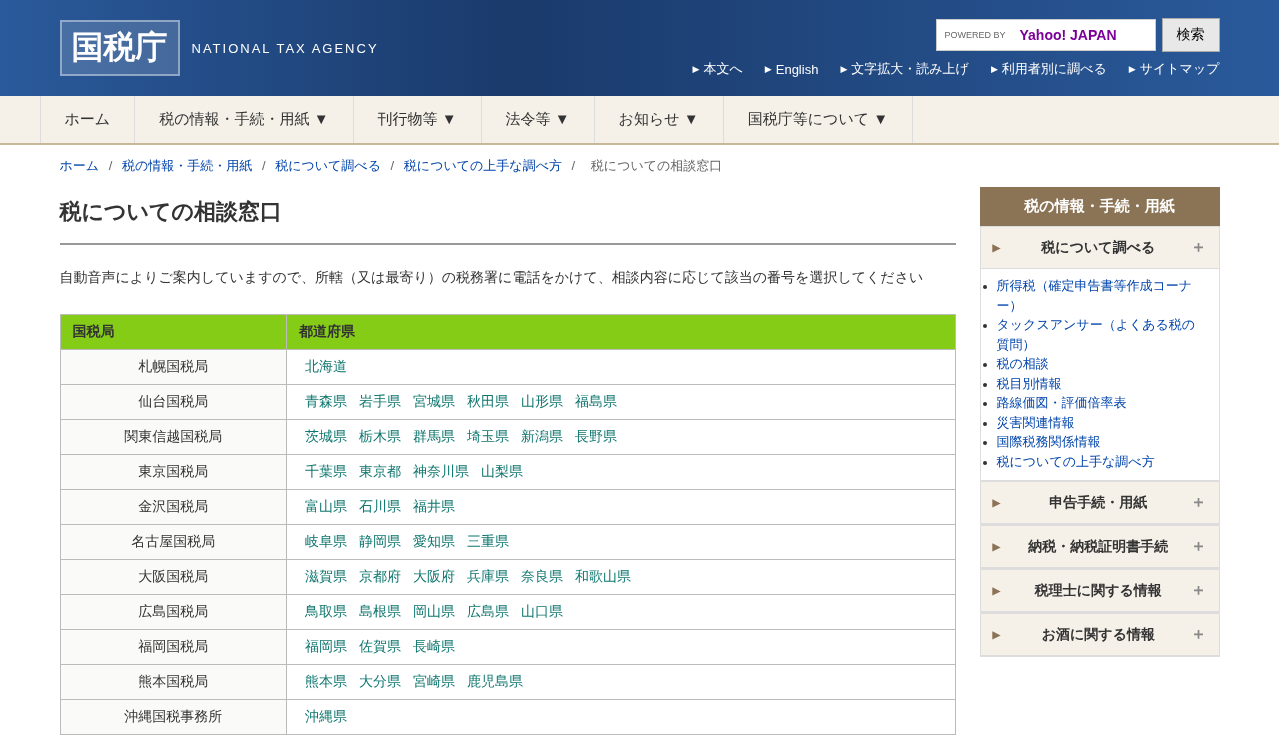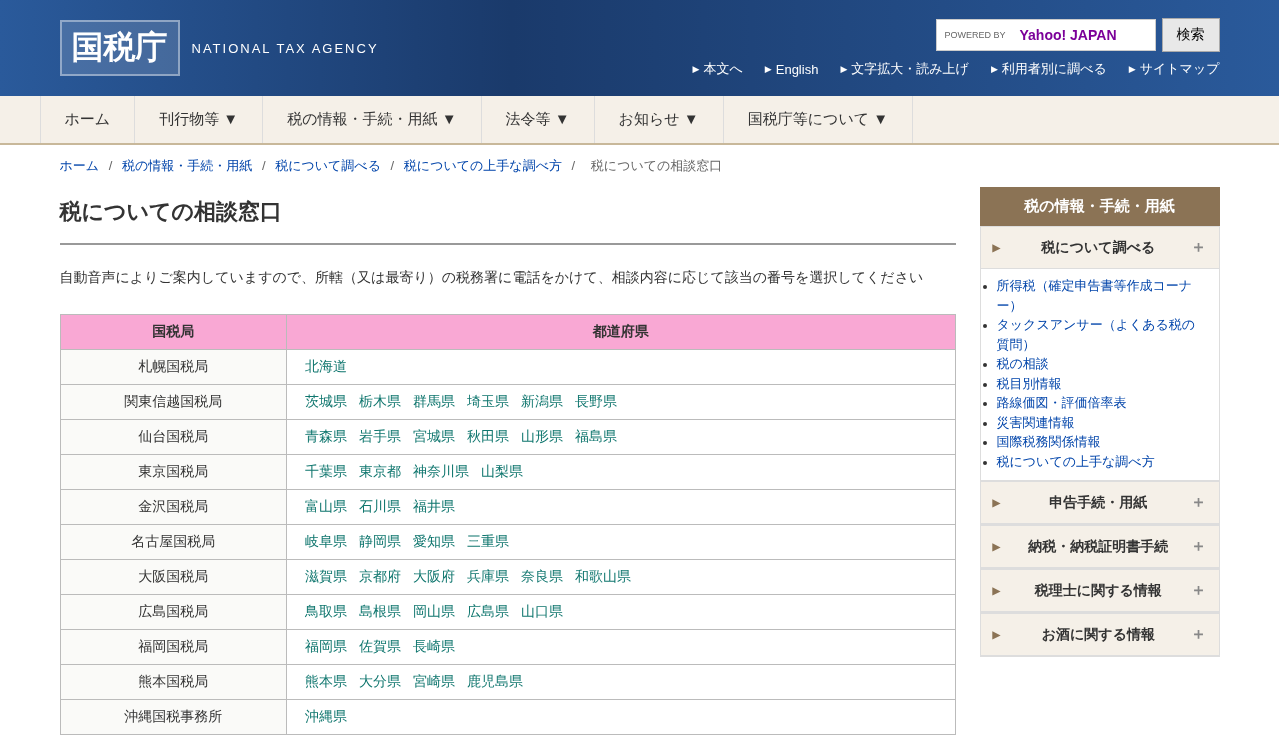--- a/index.html
+++ b/index.html
@@ -153,24 +153,24 @@
       margin-bottom: 24px;
     }
 
     
     .data-table {
       width: 100%;
       border-collapse: collapse;
       font-size: 14px;
     }
     .data-table th {
-      background: #f9a8d4;
+      background: #84cc16;
       border: 1px solid #bbb;
       padding: 8px 12px;
-      text-align: center;
+      text-align: left;
       font-weight: bold;
     }
     .data-table td {
       border: 1px solid #bbb;
       padding: 8px 12px;
     }
     .data-table td:first-child {
       text-align: center;
       background: #fafaf8;
     }
@@ -261,22 +261,22 @@
         <a class="nav-link">利用者別に調べる</a>
         <a class="nav-link">サイトマップ</a>
       </div>
     </div>
   </div>
 </div>
 
 <nav class="main-nav">
   <div class="main-nav-inner">
     <div class="nav-item">ホーム</div>
+    <div class="nav-item">税の情報・手続・用紙 ▼</div>
     <div class="nav-item">刊行物等 ▼</div>
-    <div class="nav-item">税の情報・手続・用紙 ▼</div>
     <div class="nav-item">法令等 ▼</div>
     <div class="nav-item">お知らせ ▼</div>
     <div class="nav-item">国税庁等について ▼</div>
   </div>
 </nav>
 
 <div class="breadcrumb">
   <a href="#">ホーム</a>
   <span> / </span>
   <a href="#">税の情報・手続・用紙</a>
@@ -299,26 +299,26 @@
           <th>国税局</th>
           <th>都道府県</th>
         </tr>
       </thead>
       <tbody id="table-body">
       <tr>
             <td>札幌国税局</td>
             <td><a href="#">北海道</a></td>
           </tr>
           <tr>
+            <td>仙台国税局</td>
+            <td><a href="#">青森県</a><a href="#">岩手県</a><a href="#">宮城県</a><a href="#">秋田県</a><a href="#">山形県</a><a href="#">福島県</a></td>
+          </tr>
+          <tr>
             <td>関東信越国税局</td>
             <td><a href="#">茨城県</a><a href="#">栃木県</a><a href="#">群馬県</a><a href="#">埼玉県</a><a href="#">新潟県</a><a href="#">長野県</a></td>
-          </tr>
-          <tr>
-            <td>仙台国税局</td>
-            <td><a href="#">青森県</a><a href="#">岩手県</a><a href="#">宮城県</a><a href="#">秋田県</a><a href="#">山形県</a><a href="#">福島県</a></td>
           </tr>
           <tr>
             <td>東京国税局</td>
             <td><a href="#">千葉県</a><a href="#">東京都</a><a href="#">神奈川県</a><a href="#">山梨県</a></td>
           </tr>
           <tr>
             <td>金沢国税局</td>
             <td><a href="#">富山県</a><a href="#">石川県</a><a href="#">福井県</a></td>
           </tr>
           <tr>

